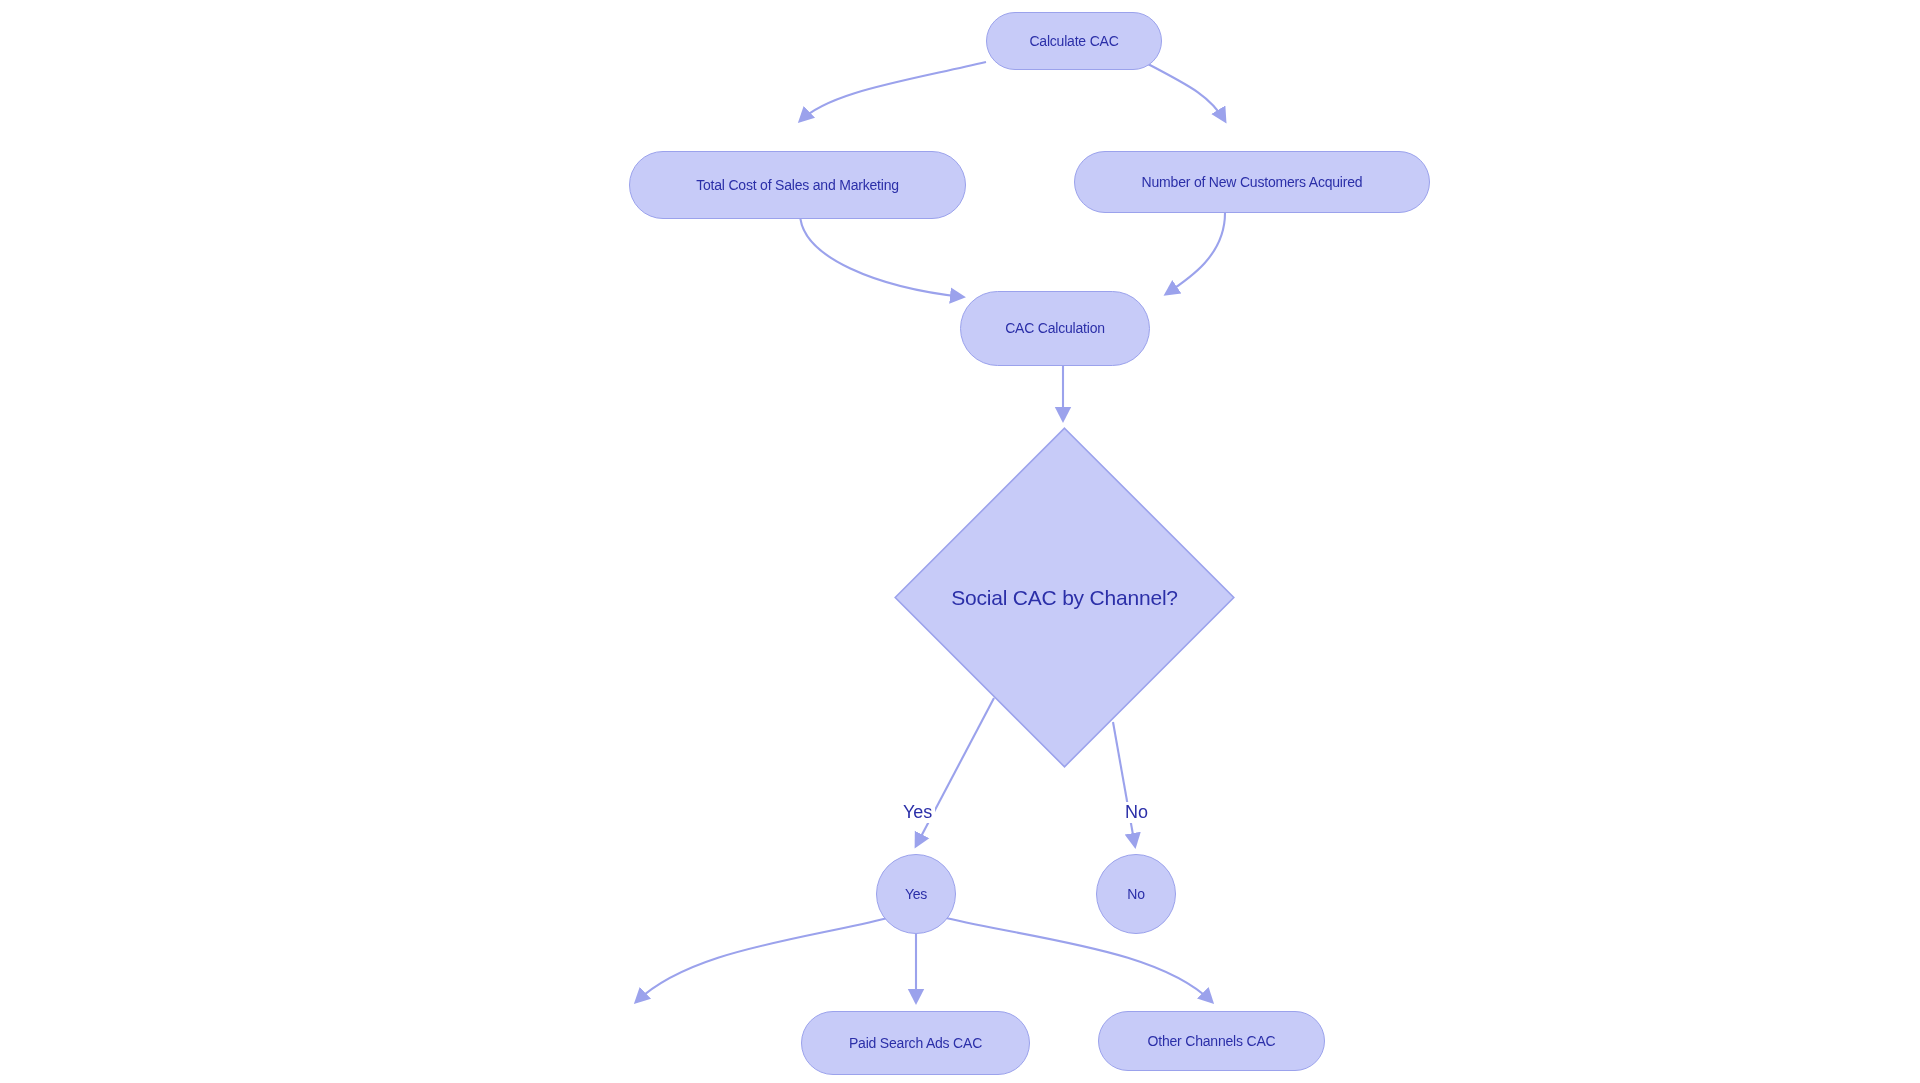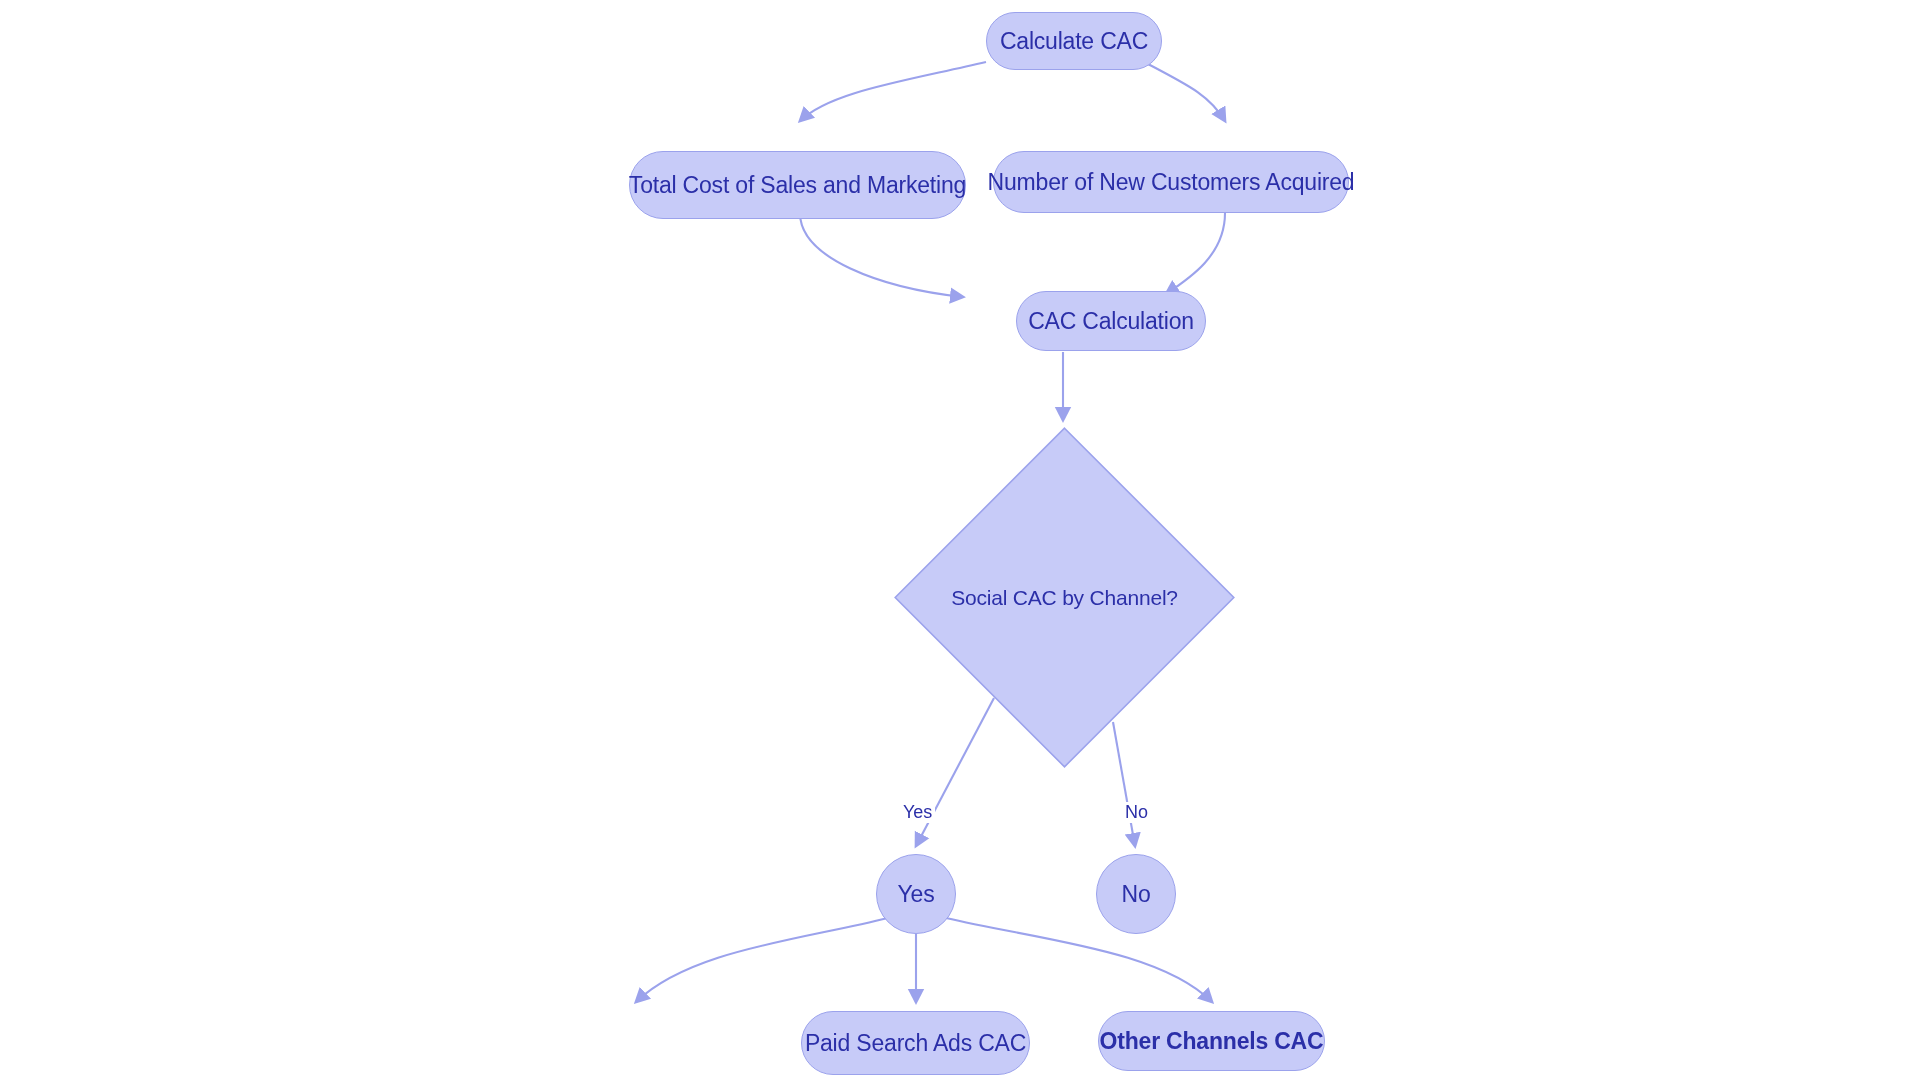--- a/index.html
+++ b/index.html
@@ -30,21 +30,21 @@
   .node {
     position: absolute;
     box-sizing: border-box;
     background: #c7cbf8;
     border: 1.3px solid #9ba2ec;
     color: #2b2fa8;
     display: flex;
     align-items: center;
     justify-content: center;
     text-align: center;
-    font-size: 23px;
+    font-size: 14px;
     letter-spacing: -0.2px;
     line-height: 1.15;
     white-space: nowrap;
   }
   .node.stadium {
     border-radius: 999px;
   }
   .node.circle {
     border-radius: 50%;
   }
@@ -109,25 +109,25 @@
   </svg>
 
   <div class="node stadium" style="left:986px; top:12px; width:176px; height:58px;">
     <span>Calculate CAC</span>
   </div>
 
   <div class="node stadium" style="left:629px; top:151px; width:337px; height:68px;">
     <span>Total Cost of Sales and Marketing</span>
   </div>
 
-  <div class="node stadium" style="left:993px; top:151px; width:356px; height:62px;">
+  <div class="node stadium" style="left:1074px; top:151px; width:356px; height:62px;">
     <span>Number of New Customers Acquired</span>
   </div>
 
-  <div class="node stadium" style="left:1016px; top:291px; width:190px; height:60px;justify-content:center;">
+  <div class="node stadium" style="left:960px; top:291px; width:190px; height:75px;justify-content:center;">
     <span>CAC Calculation</span>
   </div>
 
   <div class="diamond-wrap" style="left:894px; top:427px; width:341px; height:341px;">
     <svg class="diamond-shape" viewBox="0 0 341 341" xmlns="http://www.w3.org/2000/svg">
       <polygon points="170.5,1.2 339.8,170.5 170.5,339.8 1.2,170.5" fill="#c7cbf8" stroke="#9ba2ec" stroke-width="1.6"></polygon>
     </svg>
     <div class="diamond-label">
       <span>Social CAC by Channel?</span>
     </div>
@@ -139,21 +139,21 @@
 
   <div class="node circle" style="left:1096px; top:854px; width:80px; height:80px;">
     <span>No</span>
   </div>
 
 
   <div class="node stadium" style="left:801px; top:1011px; width:229px; height:64px;">
     <span>Paid Search Ads CAC</span>
   </div>
 
-  <div class="node stadium" style="left:1098px; top:1011px; width:227px; height:60px;font-weight:bold;">
+  <div class="node stadium" style="left:1098px; top:1011px; width:227px; height:60px;">
     <span>Other Channels CAC</span>
   </div>
 
   <div class="edge-label" style="left:900px; top:802px;">
     <span>Yes</span>
   </div>
 
   <div class="edge-label" style="left:1122px; top:802px;">
     <span>No</span>
   </div>

